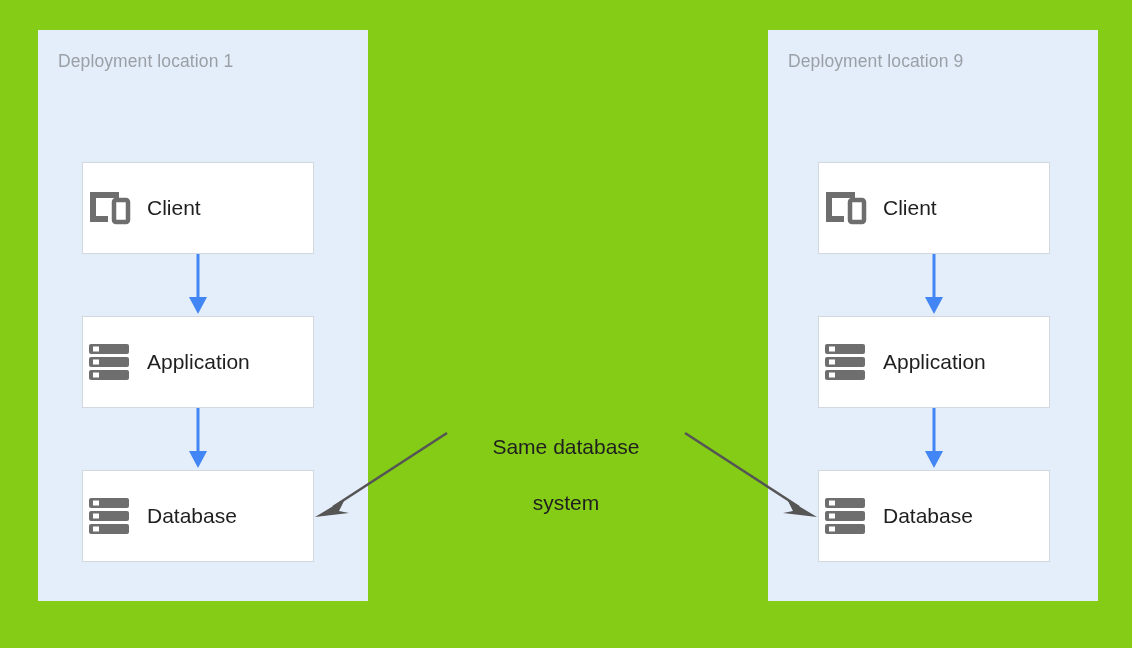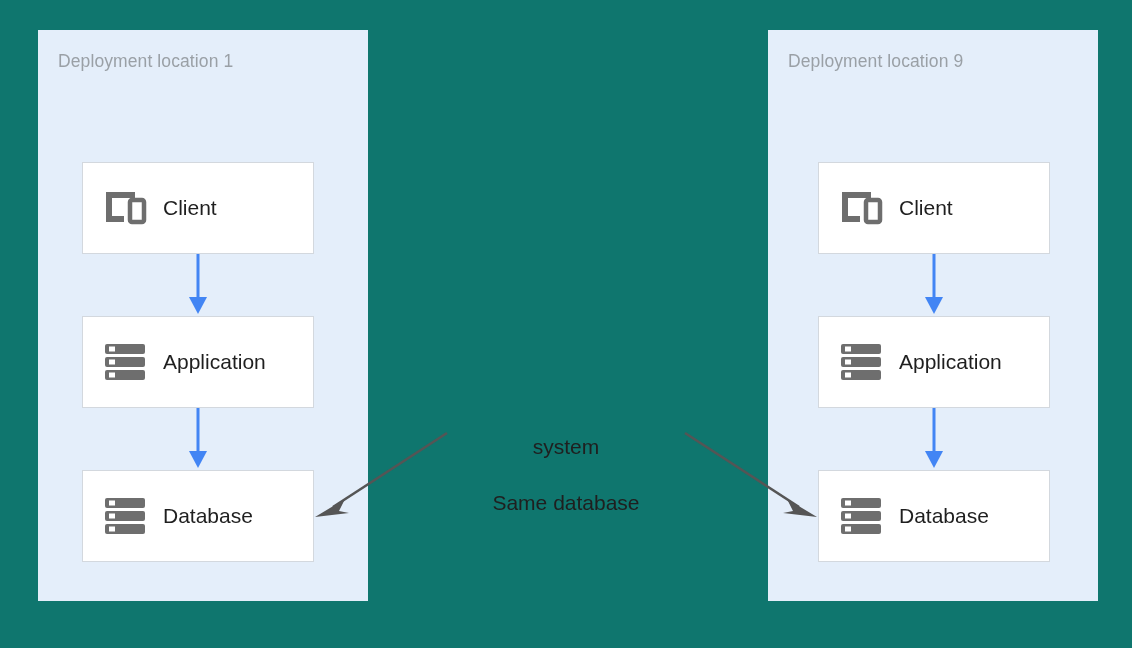--- a/index.html
+++ b/index.html
@@ -8,21 +8,21 @@
     padding: 0;
     background: #ffffff;
   }
   body {
     font-family: "Liberation Sans", sans-serif;
   }
   #canvas {
     position: relative;
     width: 1132px;
     height: 648px;
-    background: #0f766e;
+    background: #84cc16;
     overflow: hidden;
   }
   .zone {
     position: absolute;
     background: #e4eefa;
     box-sizing: border-box;
   }
   .zone-label {
     position: absolute;
     left: 20px;
@@ -36,21 +36,20 @@
     position: absolute;
     width: 232px;
     height: 92px;
     background: #ffffff;
     border: 1px solid #d3d8de;
     box-sizing: border-box;
     display: flex;
     flex-direction: row;
     align-items: center;
     justify-content: flex-start;
-    padding-left: 16px;
   }
   .node-icon {
     width: 52px;
     height: 46px;
     flex: 0 0 auto;
     display: flex;
     align-items: center;
     justify-content: center;
   }
   .node-label {
@@ -203,17 +202,17 @@
   </div>
 
   <div class="note-arrow" style="left:677px; top:425px;">
     <svg width="150" height="100" viewBox="0 0 150 100" aria-hidden="true">
       <line x1="8" y1="8" x2="122" y2="82" stroke="#555555" stroke-width="2.6"></line>
       <polygon points="140,92 110,74 116,86 106,88" fill="#555555"></polygon>
     </svg>
   </div>
 
   <div class="note-text" style="left:446px; top:405px; width:240px;">
+    <div>Same database</div>
     <div>system</div>
-    <div>Same database</div>
   </div>
 
 </div>
 
 </body></html>

